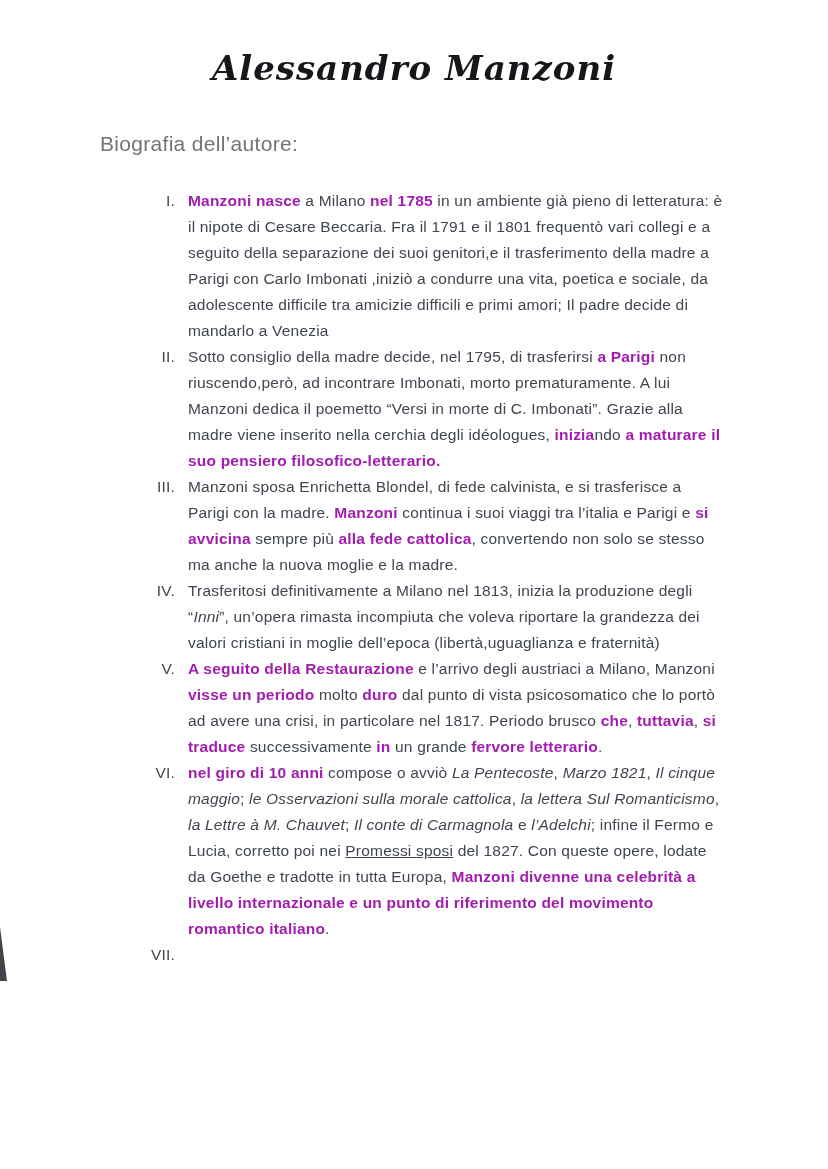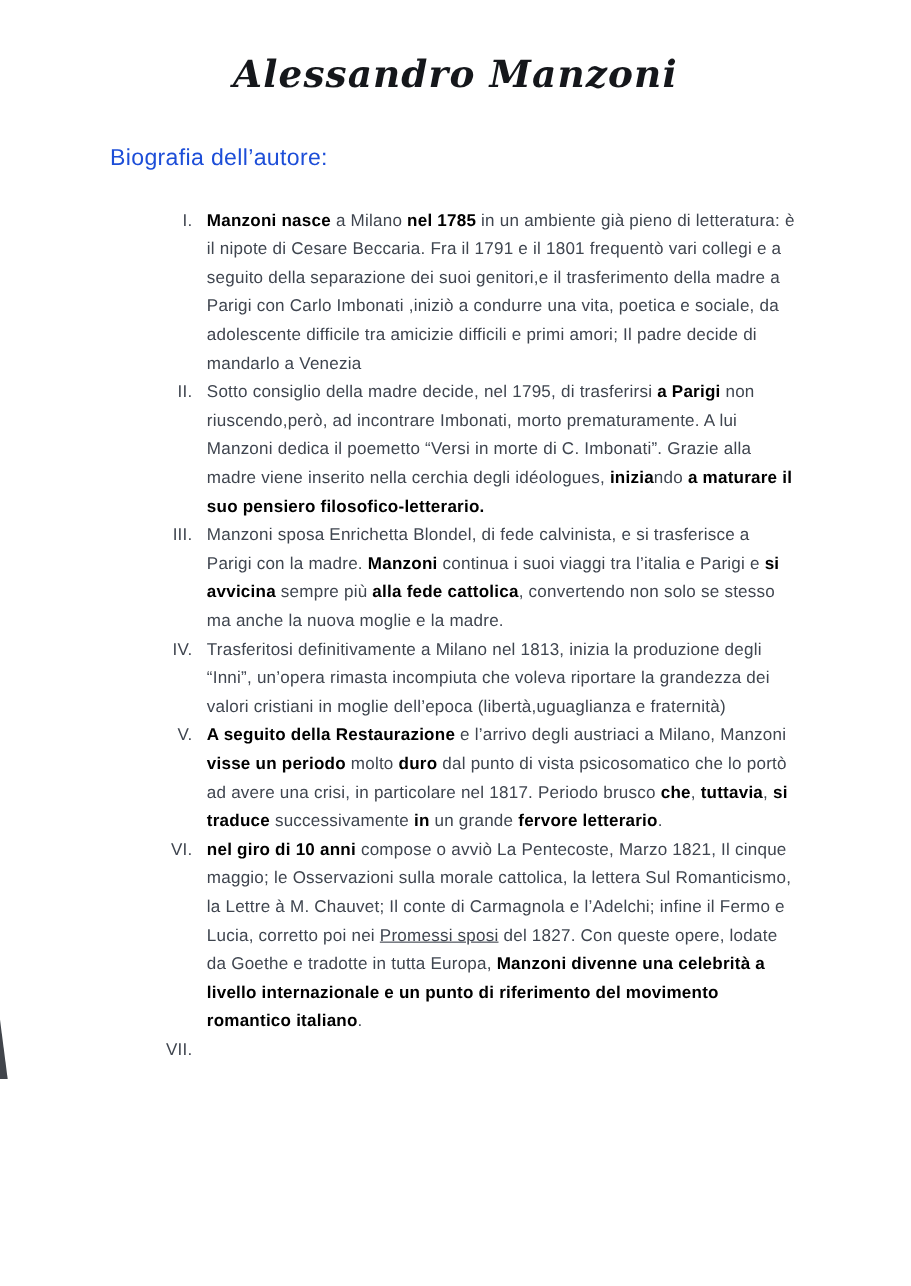--- a/index.html
+++ b/index.html
@@ -22,21 +22,21 @@
     font-weight: 700;
     font-size: 34px;
     letter-spacing: 1px;
     color: #15171b;
   }
   .section-heading {
     margin: 44px 0 0 100px;
     font-size: 21px;
     font-weight: 400;
     letter-spacing: 0.3px;
-    color: #1d4ed8;
+    color: #737373;
   }
   .bio-list {
     margin: 32px 0 0 130px;
   }
   .item {
     display: flex;
     align-items: flex-start;
   }
   .numeral {
     flex: 0 0 auto;
@@ -46,22 +46,22 @@
     font-size: 15.5px;
     line-height: 26px;
     letter-spacing: 0.2px;
   }
   .item-text {
     width: 535px;
     font-size: 15.5px;
     line-height: 26px;
     letter-spacing: 0.2px;
   }
-  .seg-bold { font-weight: 700; color: #000000; }
-  .seg-italic { }
+  .seg-bold { font-weight: 700; color: #a21caf; }
+  .seg-italic { font-style: italic; }
   .seg-italic-underline { text-decoration: underline; }
   .corner-artifact {
     position: absolute;
     left: 0;
     bottom: 0;
     width: 0;
     height: 0;
     border-bottom: 54px solid #41454b;
     border-right: 7px solid transparent;
   }

